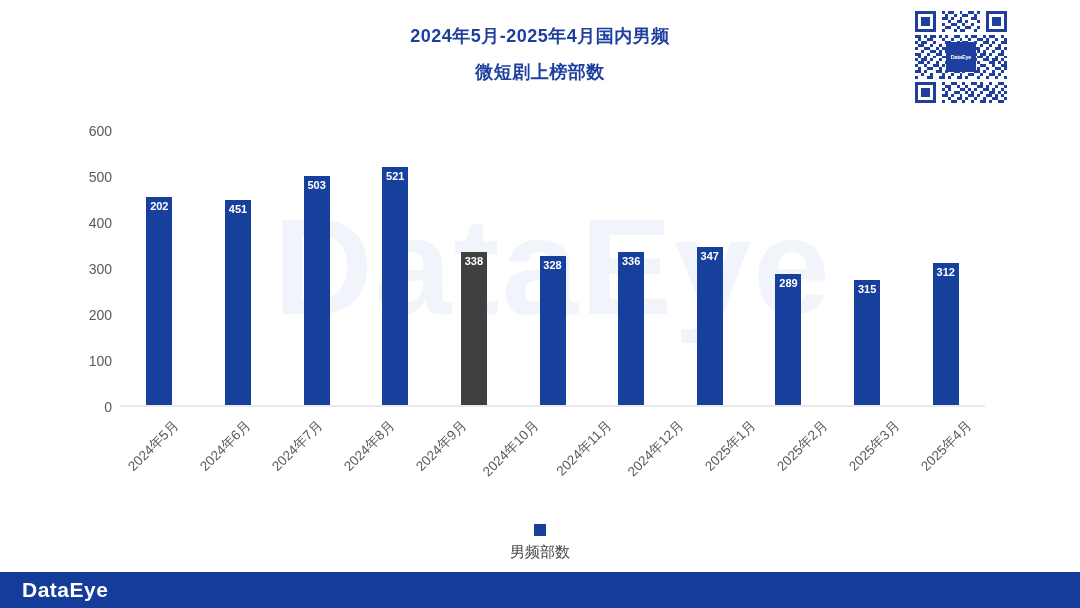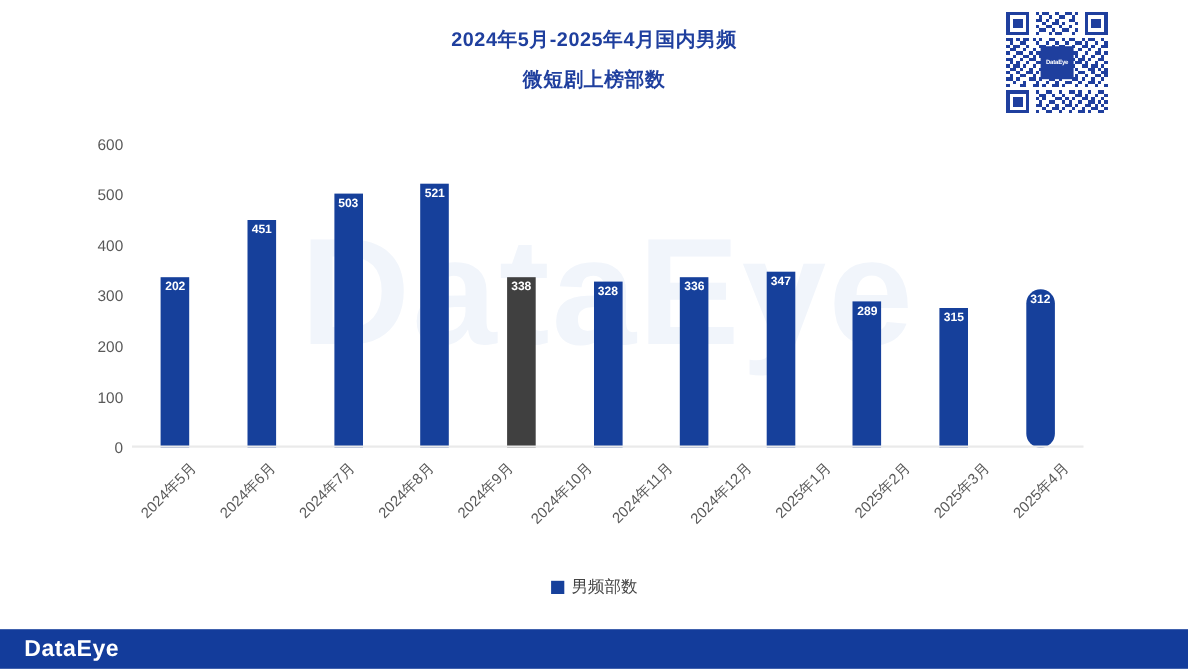--- a/index.html
+++ b/index.html
@@ -169,20 +169,21 @@
   
   #legend {
     position: absolute;
     left: 0;
     top: 524px;
     width: 1080px;
     display: flex;
     align-items: center;
     justify-content: center;
     gap: 7px;
+    flex-direction: column;
   }
   .legend-swatch {
     width: 12px;
     height: 12px;
     background: #16409B;
   }
   .legend-label {
     font-size: 15px;
     color: #444444;
   }
@@ -461,21 +462,21 @@
     <div class="y-tick" style="top: 145px;">300</div>
     <div class="y-tick" style="top: 99px;">400</div>
     <div class="y-tick" style="top: 53px;">500</div>
     <div class="y-tick" style="top: 7px;">600</div>
   </div>
 
 <div id="plot-area">
   <div class="watermark">DataEye</div>
   <div class="bars-row" id="bars-row">
       <div class="bar-slot">
-        <div class="bar" style="height: 155px; background: rgb(22, 64, 155);">
+        <div class="bar" style="height: 210px; background: rgb(22, 64, 155);">
           <div class="bar-value">202</div>
         </div>
       </div>
       <div class="bar-slot">
         <div class="bar" style="height: 207.46px; background: rgb(22, 64, 155);">
           <div class="bar-value">451</div>
         </div>
       </div>
       <div class="bar-slot">
         <div class="bar" style="height: 231.38px; background: rgb(22, 64, 155);">
@@ -511,21 +512,21 @@
         <div class="bar" style="height: 132.94px; background: rgb(22, 64, 155);">
           <div class="bar-value">289</div>
         </div>
       </div>
       <div class="bar-slot">
         <div class="bar" style="height: 126.96px; background: rgb(22, 64, 155);">
           <div class="bar-value">315</div>
         </div>
       </div>
       <div class="bar-slot">
-        <div class="bar" style="height: 143.52px; background: rgb(22, 64, 155); border-radius: 13px;">
+        <div class="bar" style="height: 143.52px; background: rgb(22, 64, 155);">
           <div class="bar-value">312</div>
         </div>
       </div>
     </div>
   <div class="axis-baseline"></div>
 </div>
 
 <div id="x-axis">
     <div class="x-slot" style="left: 50.0417px;">
       <div class="x-label">2024年5月</div>

